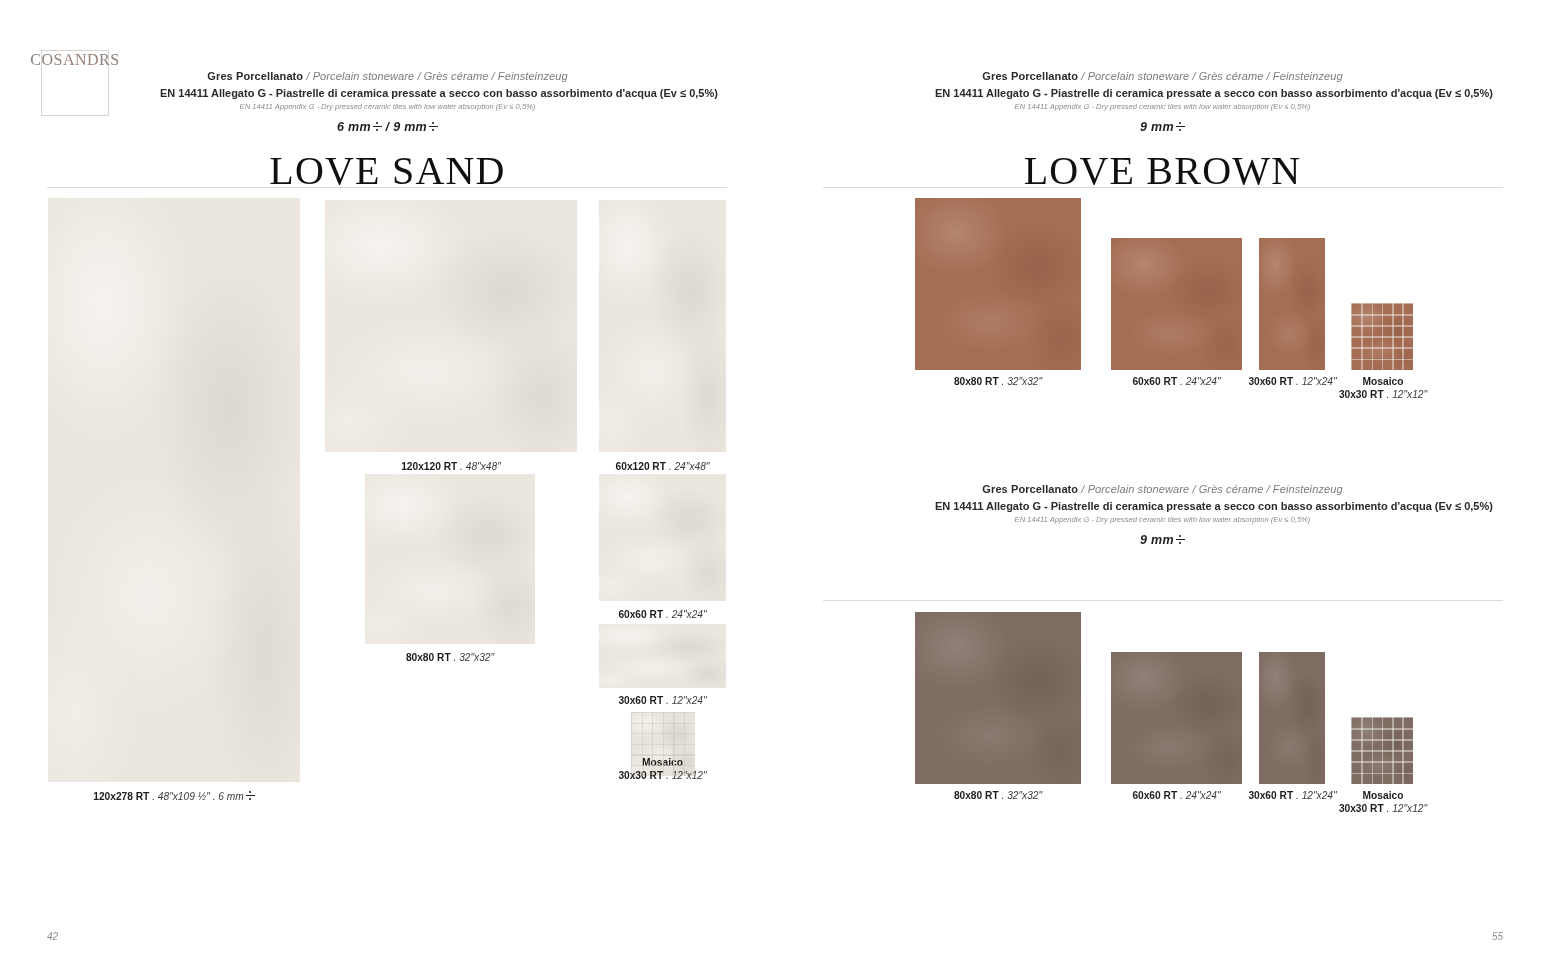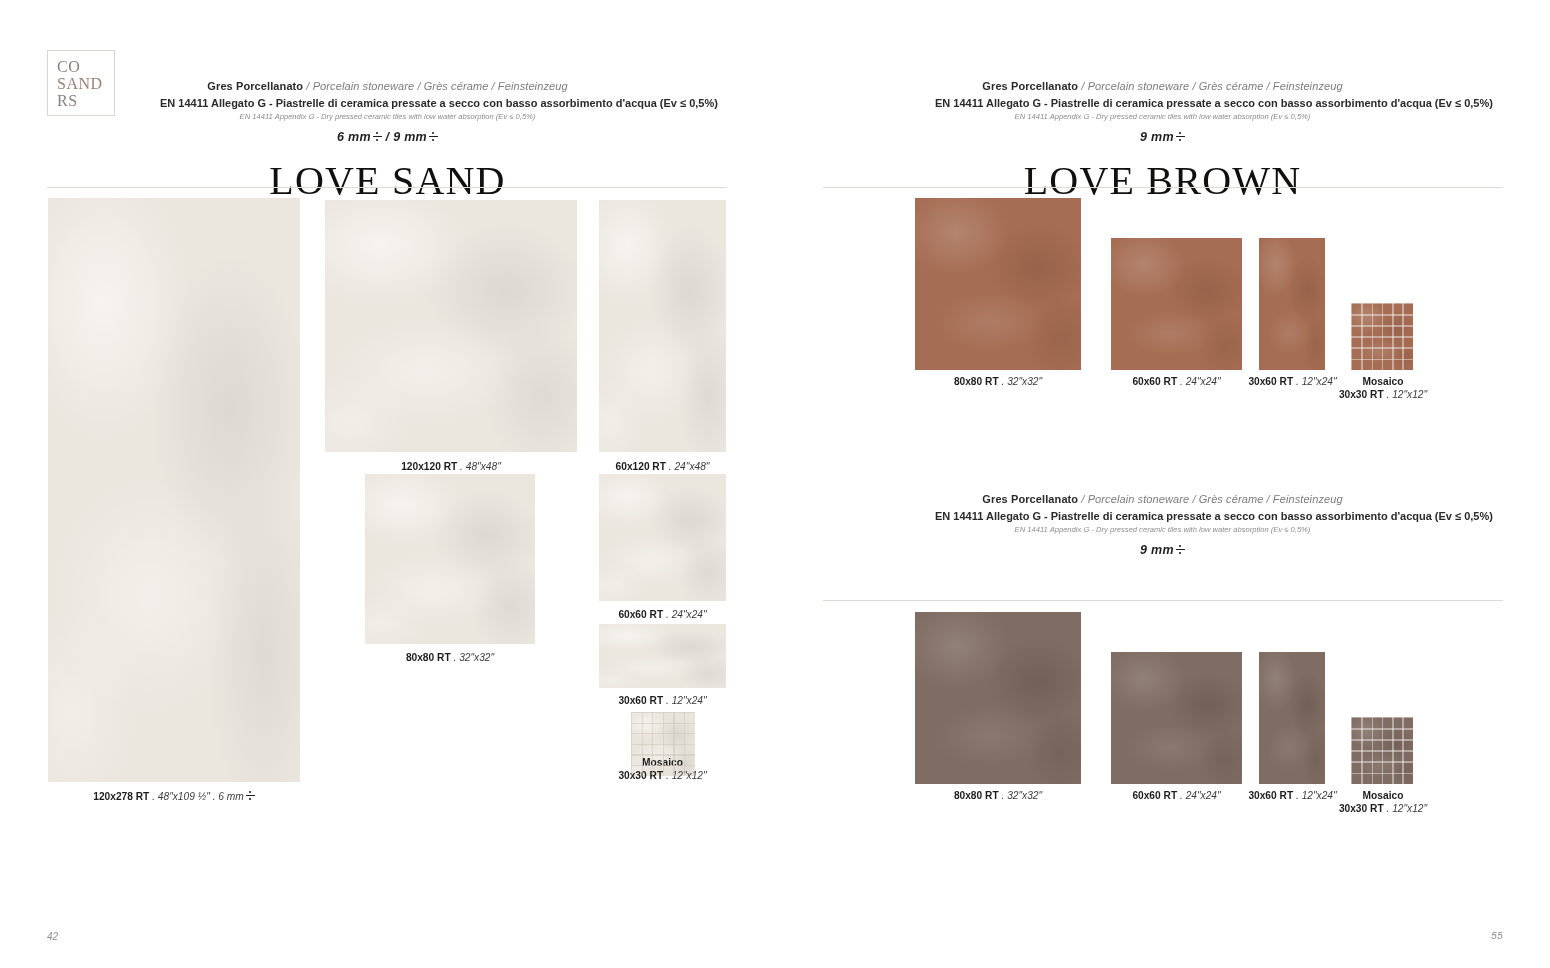--- a/index.html
+++ b/index.html
@@ -16,40 +16,39 @@
   }
 
   .spread { display: flex; width: 1550px; height: 968px; }
   .page { position: relative; height: 968px; }
   .page-left  { width: 775px; }
   .page-right { width: 775px; }
 
   
   .logo-box {
     position: absolute;
-    left: 47px; top: 50px;
+    left: 41px; top: 50px;
     width: 68px; height: 66px;
     border: 1px solid #d8d4d0;
-    display: flex; flex-direction: column;
+    display: flex; flex-direction: row;
     align-items: flex-start; justify-content: center;
-    padding-left: 9px;
   }
   .logo-line {
     font-family: "Liberation Serif", serif;
     font-size: 16px;
     line-height: 17px;
     letter-spacing: 0.5px;
     color: #8d8279;
   }
   .logo-line.l1 { color: #8a7f76; }
   .logo-line.l2 { color: #9a8175; }
   .logo-line.l3 { color: #8d8279; }
 
   
-  .hdr { text-align: center; margin-top: 10px; }
+  .hdr { text-align: center; }
   .hdr-l1 {
     font-size: 11px;
     color: #6f6f6f;
     letter-spacing: .1px;
     white-space: nowrap;
   }
   .hdr-l1 b { color: #2a2a2a; font-weight: bold; }
   .hdr-l1 i { font-style: italic; color: #7b7b7b; }
   .hdr-l2 {
     font-size: 11px;
@@ -165,21 +164,21 @@
 
   
   .pageno {
     position: absolute;
     bottom: 26px;
     font-size: 10px;
     font-style: italic;
     color: #8d8d8d;
   }
   .pageno.left  { left: 47px; }
-  .pageno.right { right: 47px; font-family: Liberation Mono, monospace; }
+  .pageno.right { right: 47px; }
 </style>
 </head>
 <body>
 
 <div class="spread">
 
   <div class="page page-left">
 
     <div class="logo-box">
       <div class="logo-line l1">CO</div>

